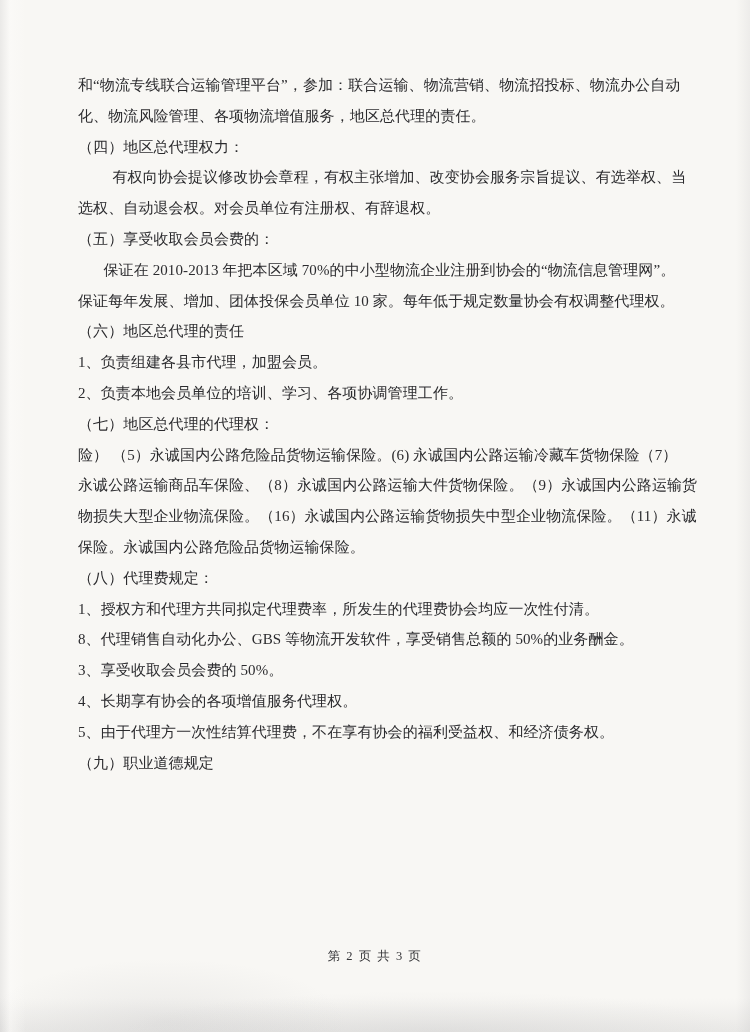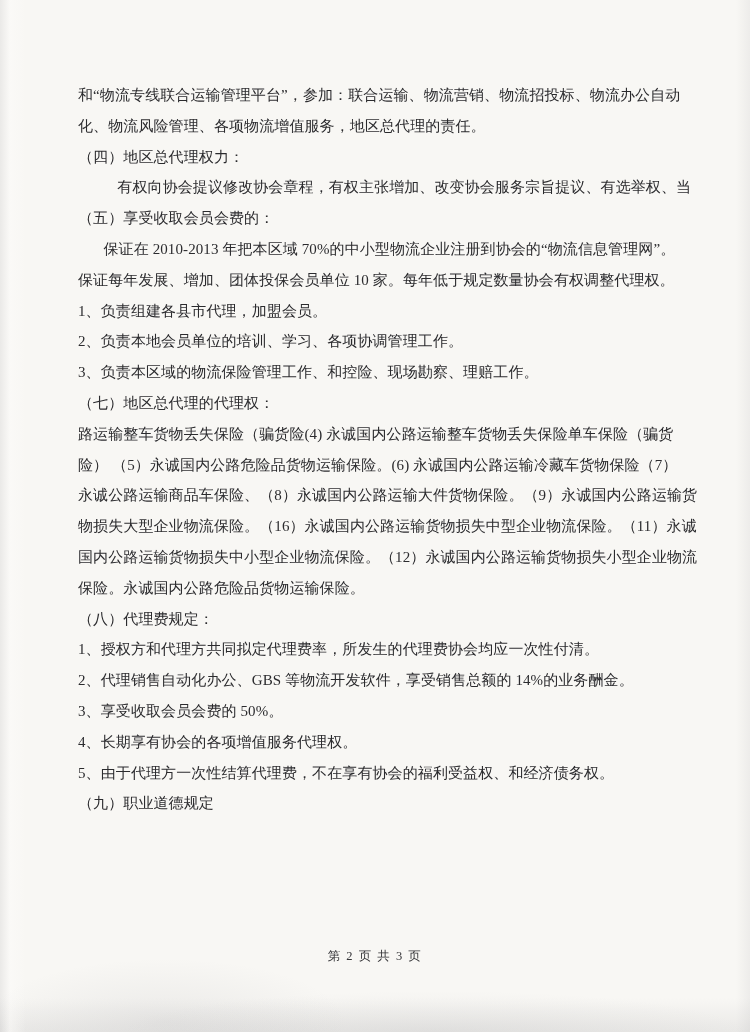--- a/index.html
+++ b/index.html
@@ -24,21 +24,21 @@
       
       linear-gradient(to right, rgba(140,140,146,0.13) 0px, rgba(252,251,249,0.6) 10px, rgba(140,140,146,0) 26px),
       
       linear-gradient(to top, rgba(145,145,150,0.14) 0px, rgba(145,145,150,0) 34px),
       
       #f8f7f4;
   }
   .doc-body {
     position: absolute;
     left: 78px;
-    top: 80px;
+    top: 70px;
     width: 618px;
   }
   .line {
     height: 30.8px;
     line-height: 30.8px;
     font-size: 15px;
     white-space: nowrap;
     letter-spacing: 0.1px;
   }
   .page-footer {
@@ -54,36 +54,35 @@
   }
 </style>
 </head>
 <body>
 
 <div class="scan-page">
   <div class="doc-body">
       <div class="line">和“物流专线联合运输管理平台”，参加：联合运输、物流营销、物流招投标、物流办公自动</div>
       <div class="line">化、物流风险管理、各项物流增值服务，地区总代理的责任。</div>
       <div class="line">（四）地区总代理权力：</div>
-      <div class="line" style="text-indent: 2.3em; text-align: center;">有权向协会提议修改协会章程，有权主张增加、改变协会服务宗旨提议、有选举权、当</div>
+      <div class="line" style="text-indent: 2.3em;">有权向协会提议修改协会章程，有权主张增加、改变协会服务宗旨提议、有选举权、当</div>
+      <div class="line">选权、自动退会权。对会员单位有注册权、有辞退权。</div>
       <div class="line">（五）享受收取会员会费的：</div>
       <div class="line" style="text-indent: 1.7em;">保证在 2010-2013 年把本区域 70%的中小型物流企业注册到协会的“物流信息管理网”。</div>
       <div class="line">保证每年发展、增加、团体投保会员单位 10 家。每年低于规定数量协会有权调整代理权。</div>
+      <div class="line">（六）地区总代理的责任</div>
       <div class="line">1、负责组建各县市代理，加盟会员。</div>
       <div class="line">2、负责本地会员单位的培训、学习、各项协调管理工作。</div>
-      <div class="line">3、负责本区域的物流保险管理工作、和控险、现场勘察、理赔工作。</div>
       <div class="line">（七）地区总代理的代理权：</div>
-      <div class="line">路运输整车货物丢失保险（骗货险(4) 永诚国内公路运输整车货物丢失保险单车保险（骗货</div>
       <div class="line">险） （5）永诚国内公路危险品货物运输保险。(6) 永诚国内公路运输冷藏车货物保险（7）</div>
       <div class="line">永诚公路运输商品车保险、（8）永诚国内公路运输大件货物保险。（9）永诚国内公路运输货</div>
       <div class="line">物损失大型企业物流保险。（16）永诚国内公路运输货物损失中型企业物流保险。（11）永诚</div>
-      <div class="line">国内公路运输货物损失中小型企业物流保险。（12）永诚国内公路运输货物损失小型企业物流</div>
       <div class="line">保险。永诚国内公路危险品货物运输保险。</div>
       <div class="line">（八）代理费规定：</div>
       <div class="line">1、授权方和代理方共同拟定代理费率，所发生的代理费协会均应一次性付清。</div>
-      <div class="line">2、代理销售自动化办公、GBS 等物流开发软件，享受销售总额的 14%的业务酬金。</div>
+      <div class="line">8、代理销售自动化办公、GBS 等物流开发软件，享受销售总额的 50%的业务酬金。</div>
       <div class="line">3、享受收取会员会费的 50%。</div>
       <div class="line">4、长期享有协会的各项增值服务代理权。</div>
       <div class="line">5、由于代理方一次性结算代理费，不在享有协会的福利受益权、和经济债务权。</div>
       <div class="line">（九）职业道德规定</div>
     </div>
   <div class="page-footer">第 2 页 共 3 页</div>
 </div>
 
 </body></html>

